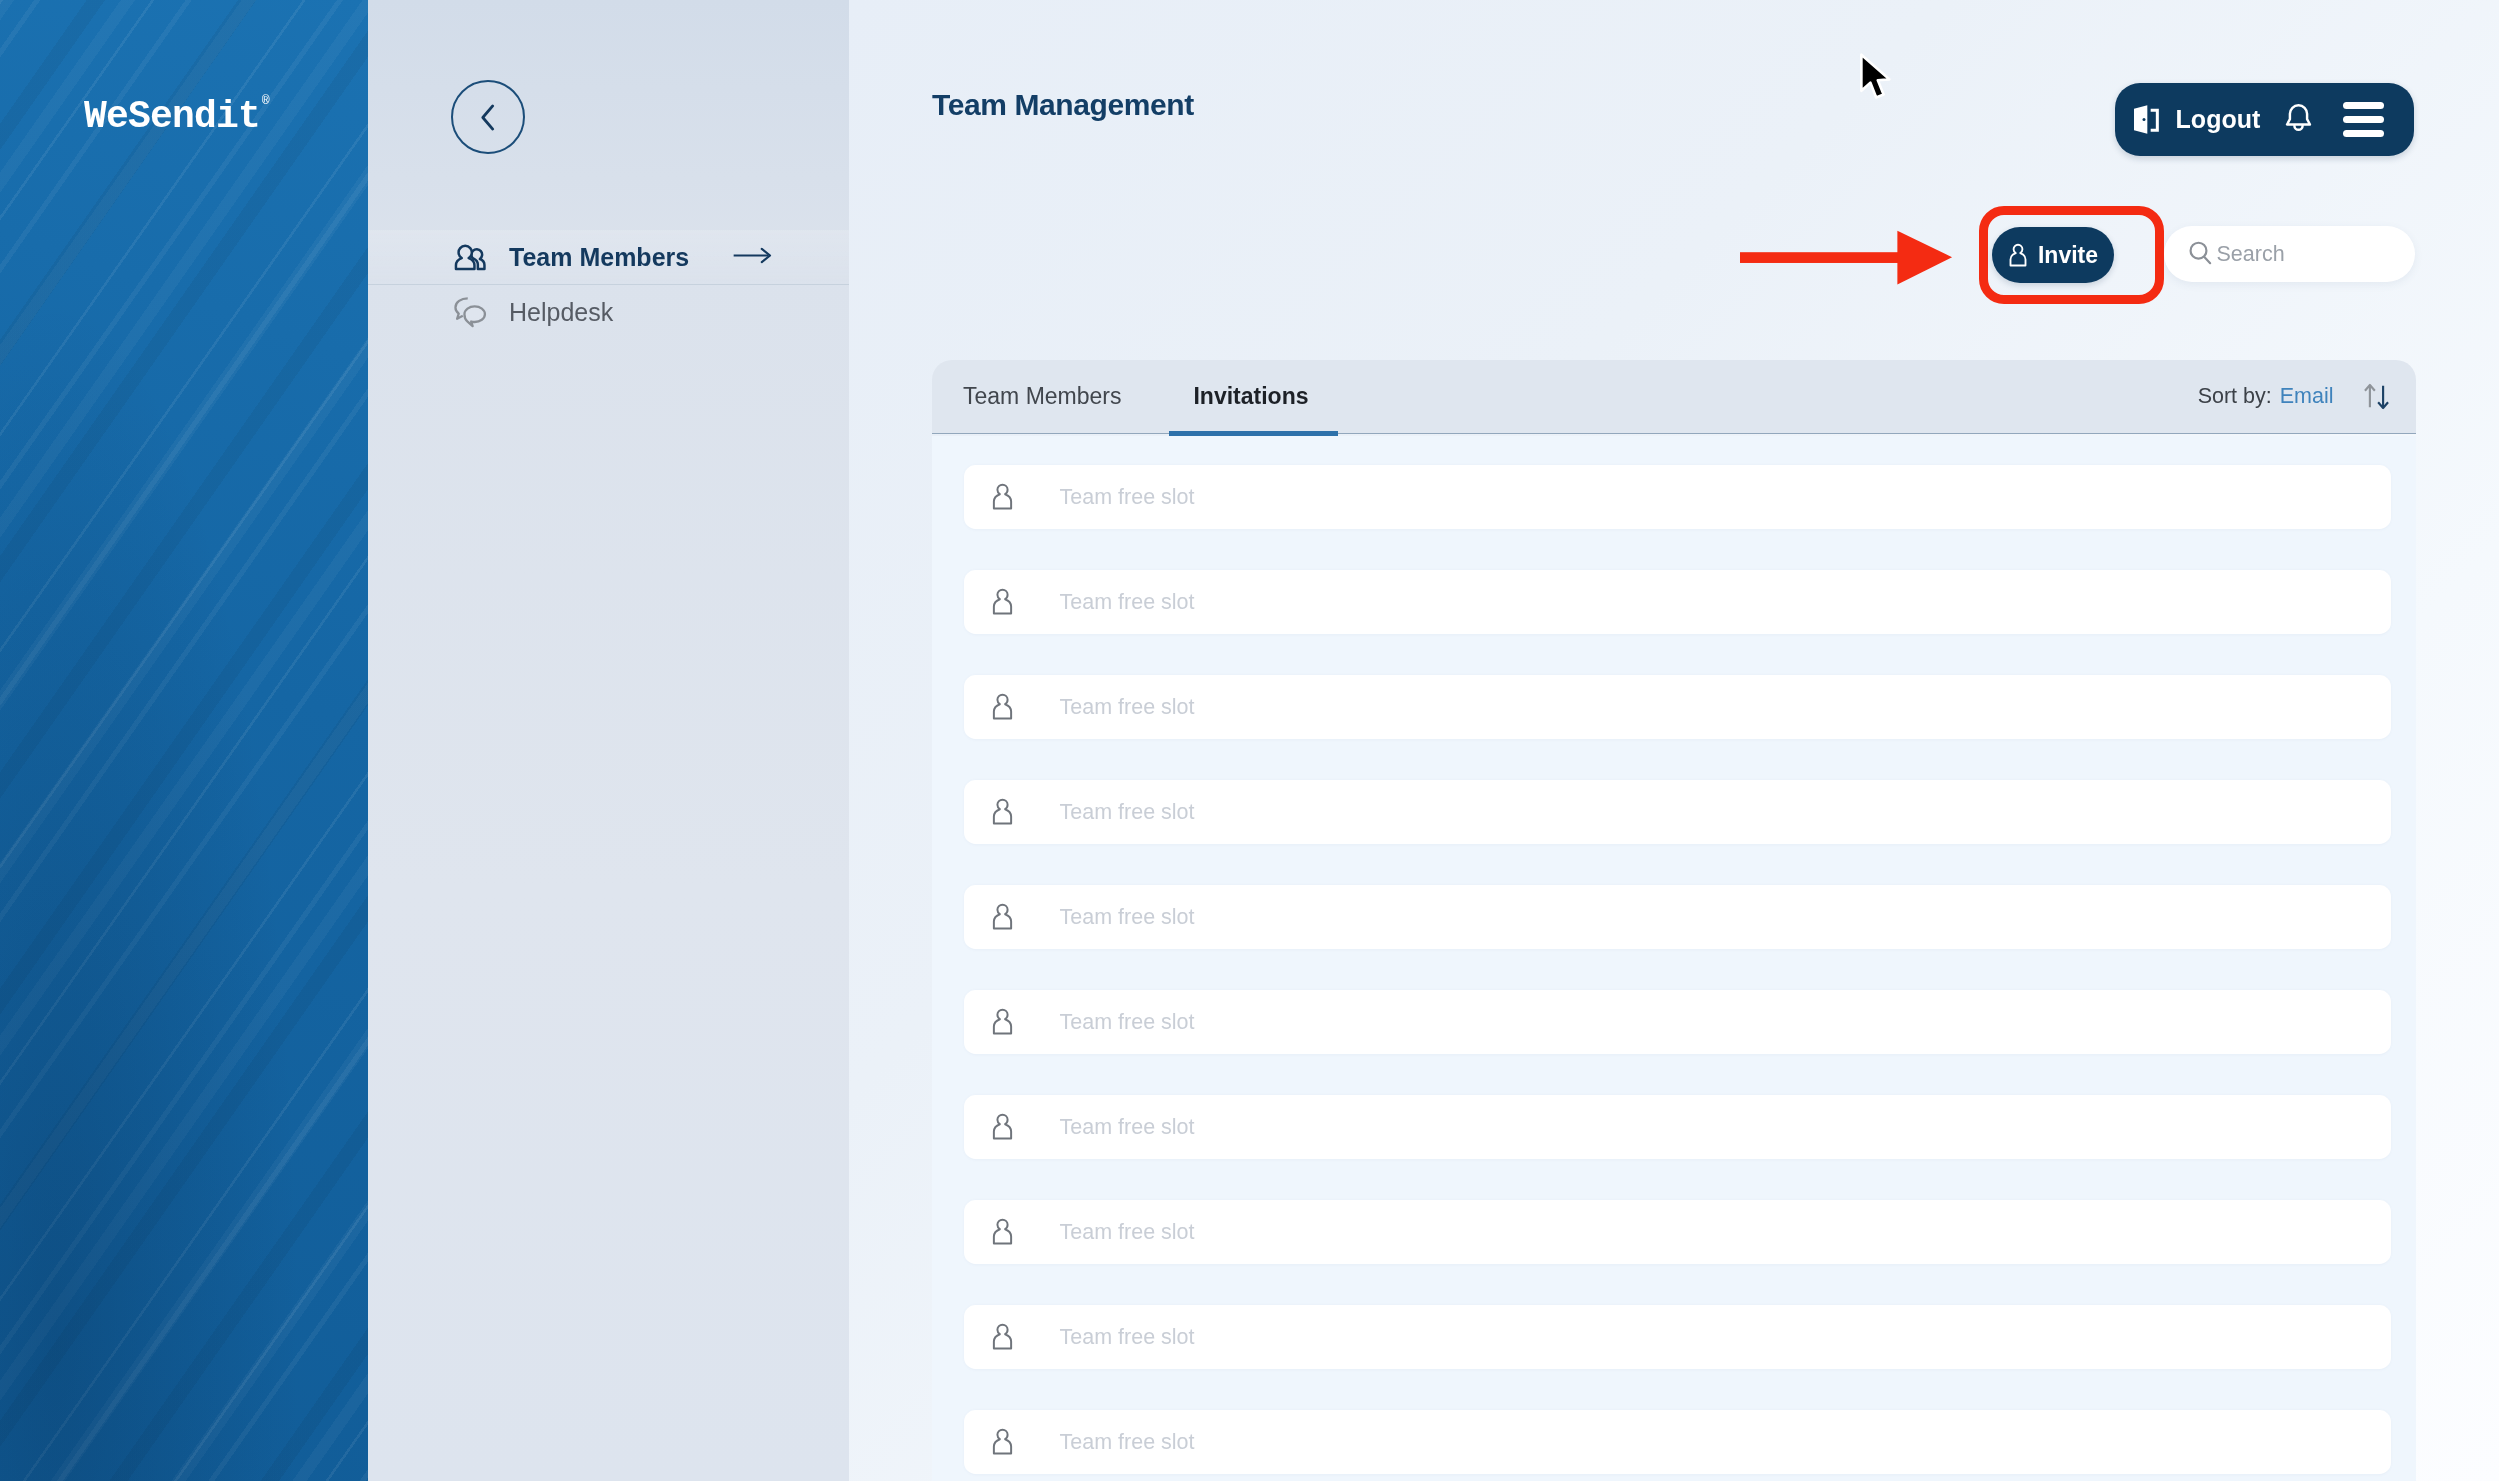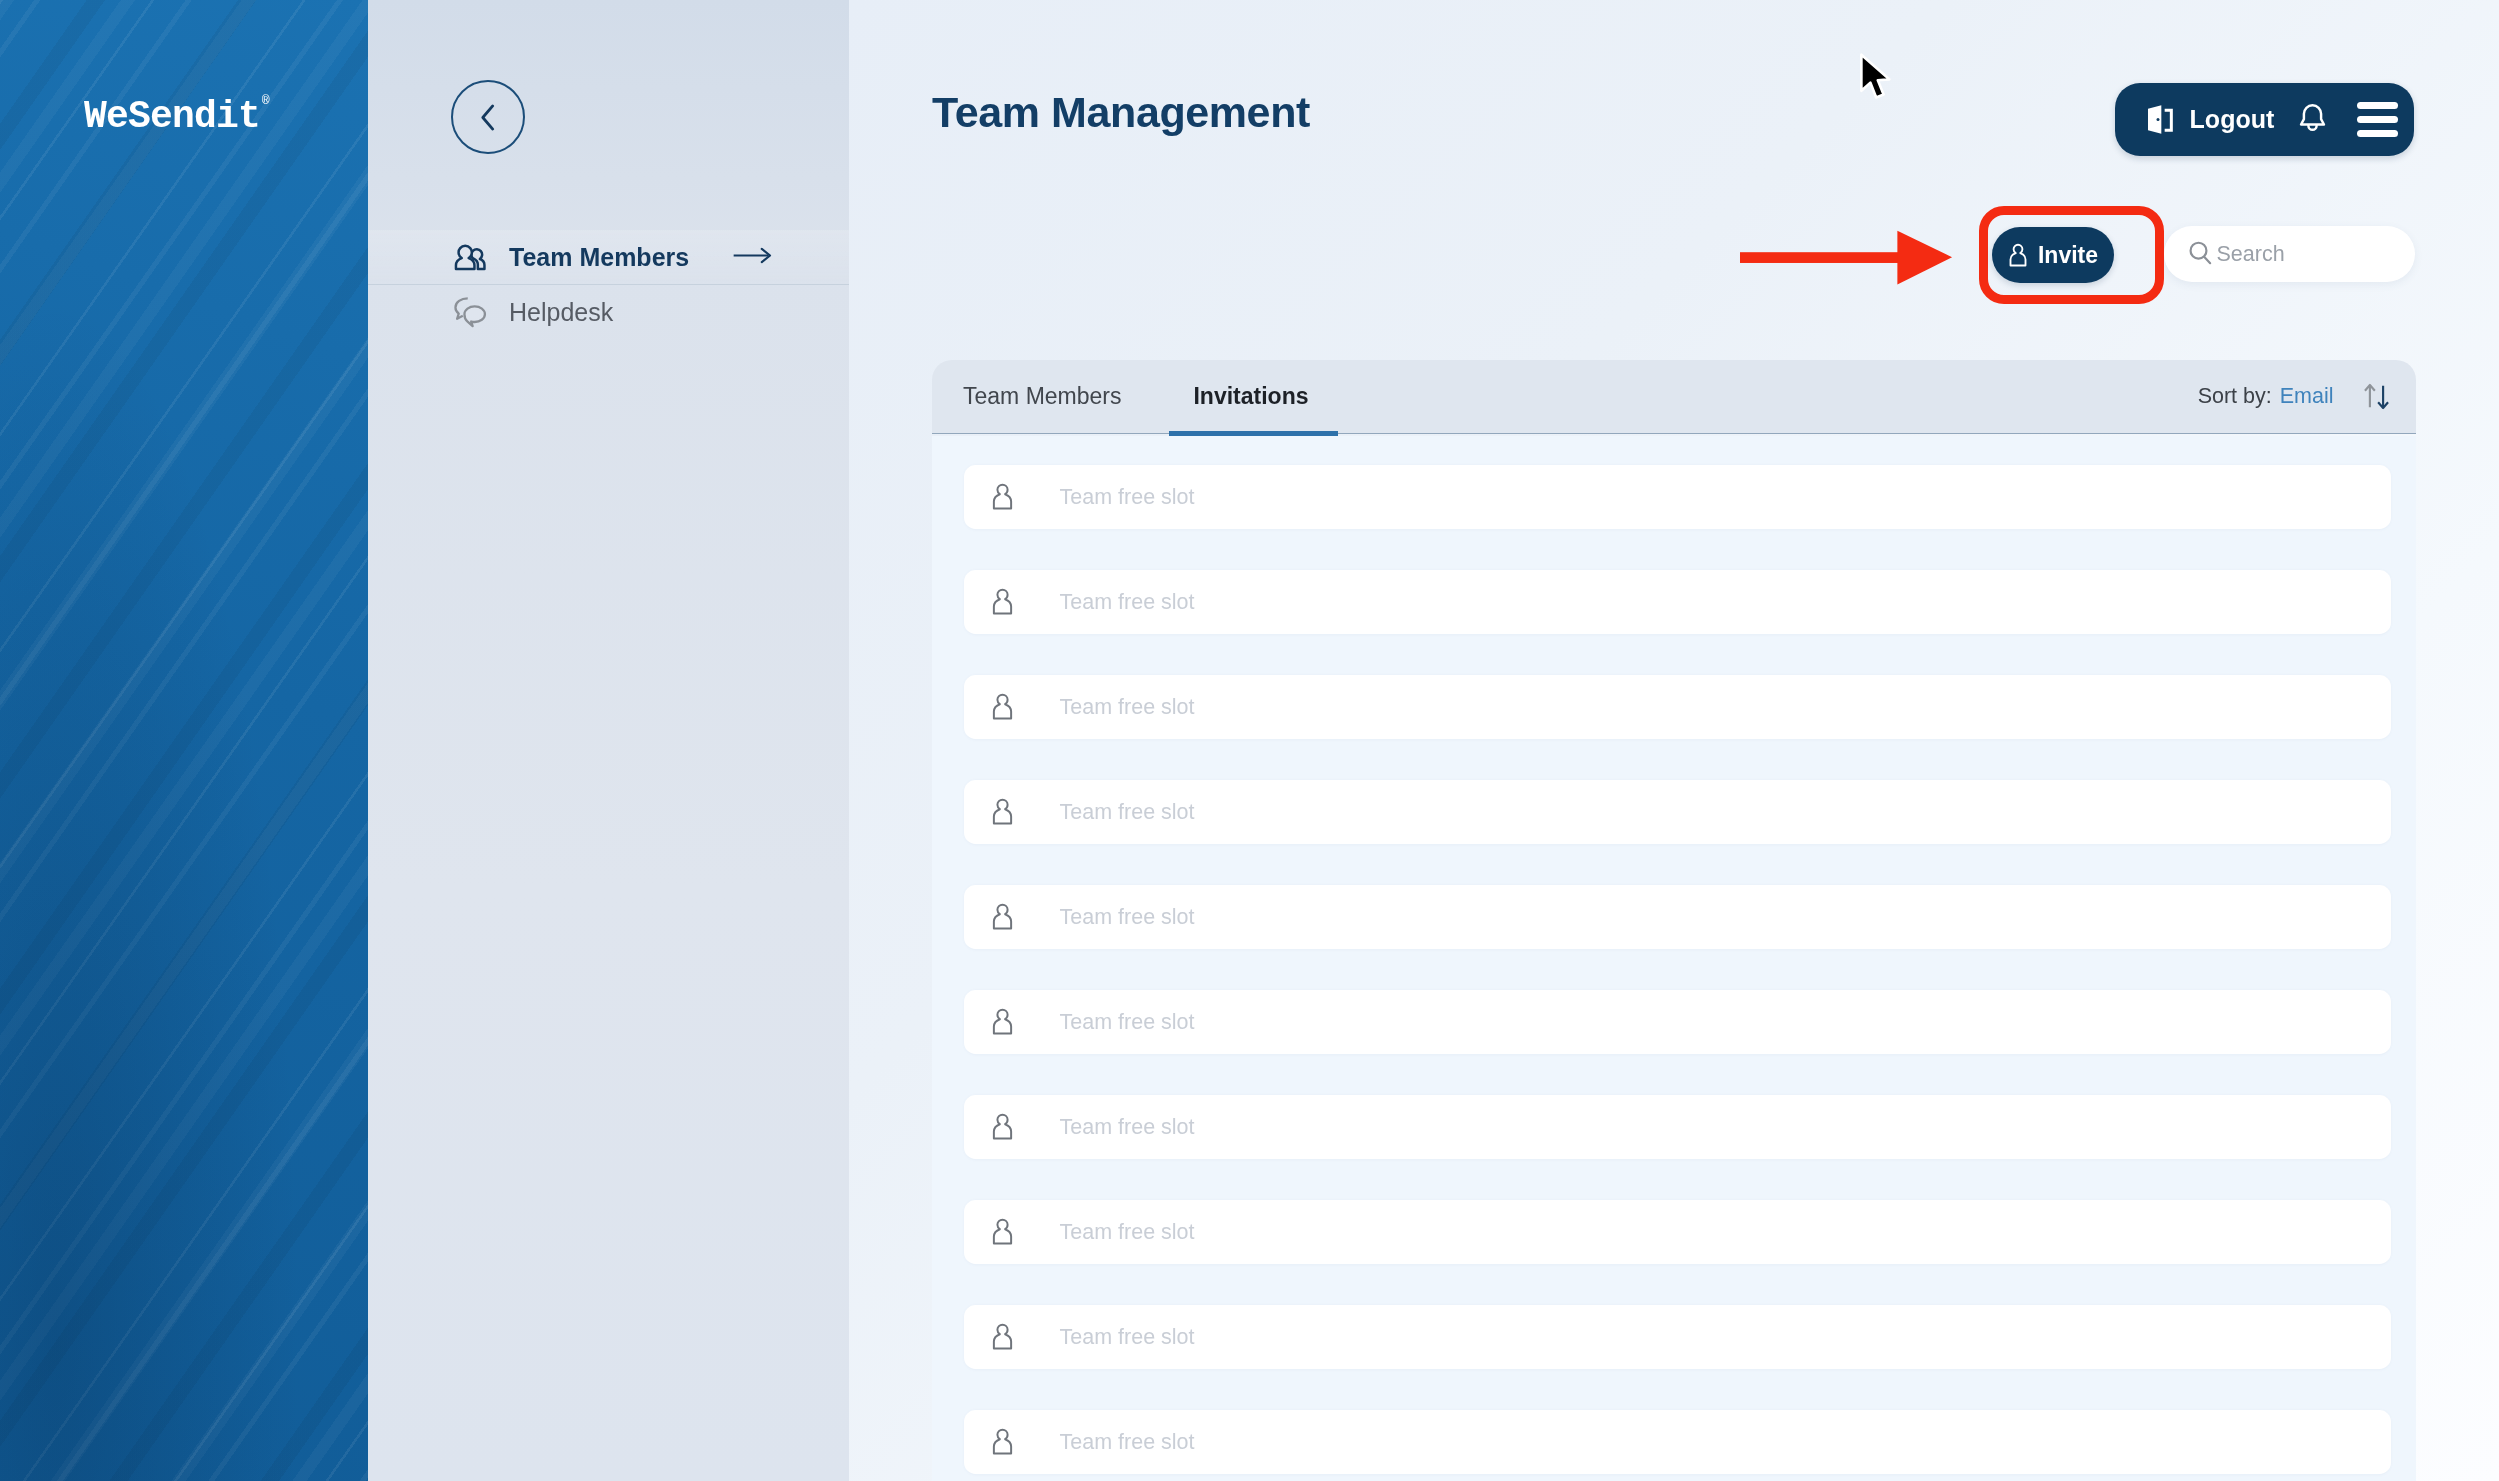--- a/index.html
+++ b/index.html
@@ -55,27 +55,27 @@
   .nav-item .nav-label { margin-left:18px; }
   .nav-item .nav-arrow { position:absolute; left:364px; top:50%; transform:translateY(-50%); }
 
   
   .main {
     position:absolute; left:849px; top:0; width:1651px; height:1481px;
     background:linear-gradient(135deg,#e7eef7 0%, #ebf1f8 35%, #f5f9fd 70%, #fcfdff 100%);
   }
   .page-title {
     position:absolute; left:83px; top:88px;
-    font-size:43px; font-weight:bold; color:#133e66; letter-spacing:-0.4px;
+    font-size:30px; font-weight:bold; color:#133e66; letter-spacing:-0.4px;
   }
 
   .user-pill {
     position:absolute; left:1266px; top:83px; width:299px; height:73px;
     background:#0d3a5f; border-radius:25px;
-    display:flex; align-items:center; padding:0 28px;
+    display:flex; align-items:center; padding:0 14px;
     box-shadow:0 2.5px 6.6px rgba(20,50,85,0.18);
   }
   .logout-btn {
     display:flex; align-items:center; gap:11.6px; background:none; border:none;
     color:#ffffff; font-size:25px; font-weight:bold; cursor:pointer;
     font-family:"Liberation Sans", sans-serif;
   }
   .bell-btn { background:none; border:none; margin-left:21.5px; cursor:pointer; display:flex; }
   .menu-btn { background:none; border:none; margin-left:28px; cursor:pointer; display:flex; flex-direction:column; gap:6.6px; }
   .menu-btn span { display:block; width:41px; height:7.4px; border-radius:4.1px; background:#ffffff; }

